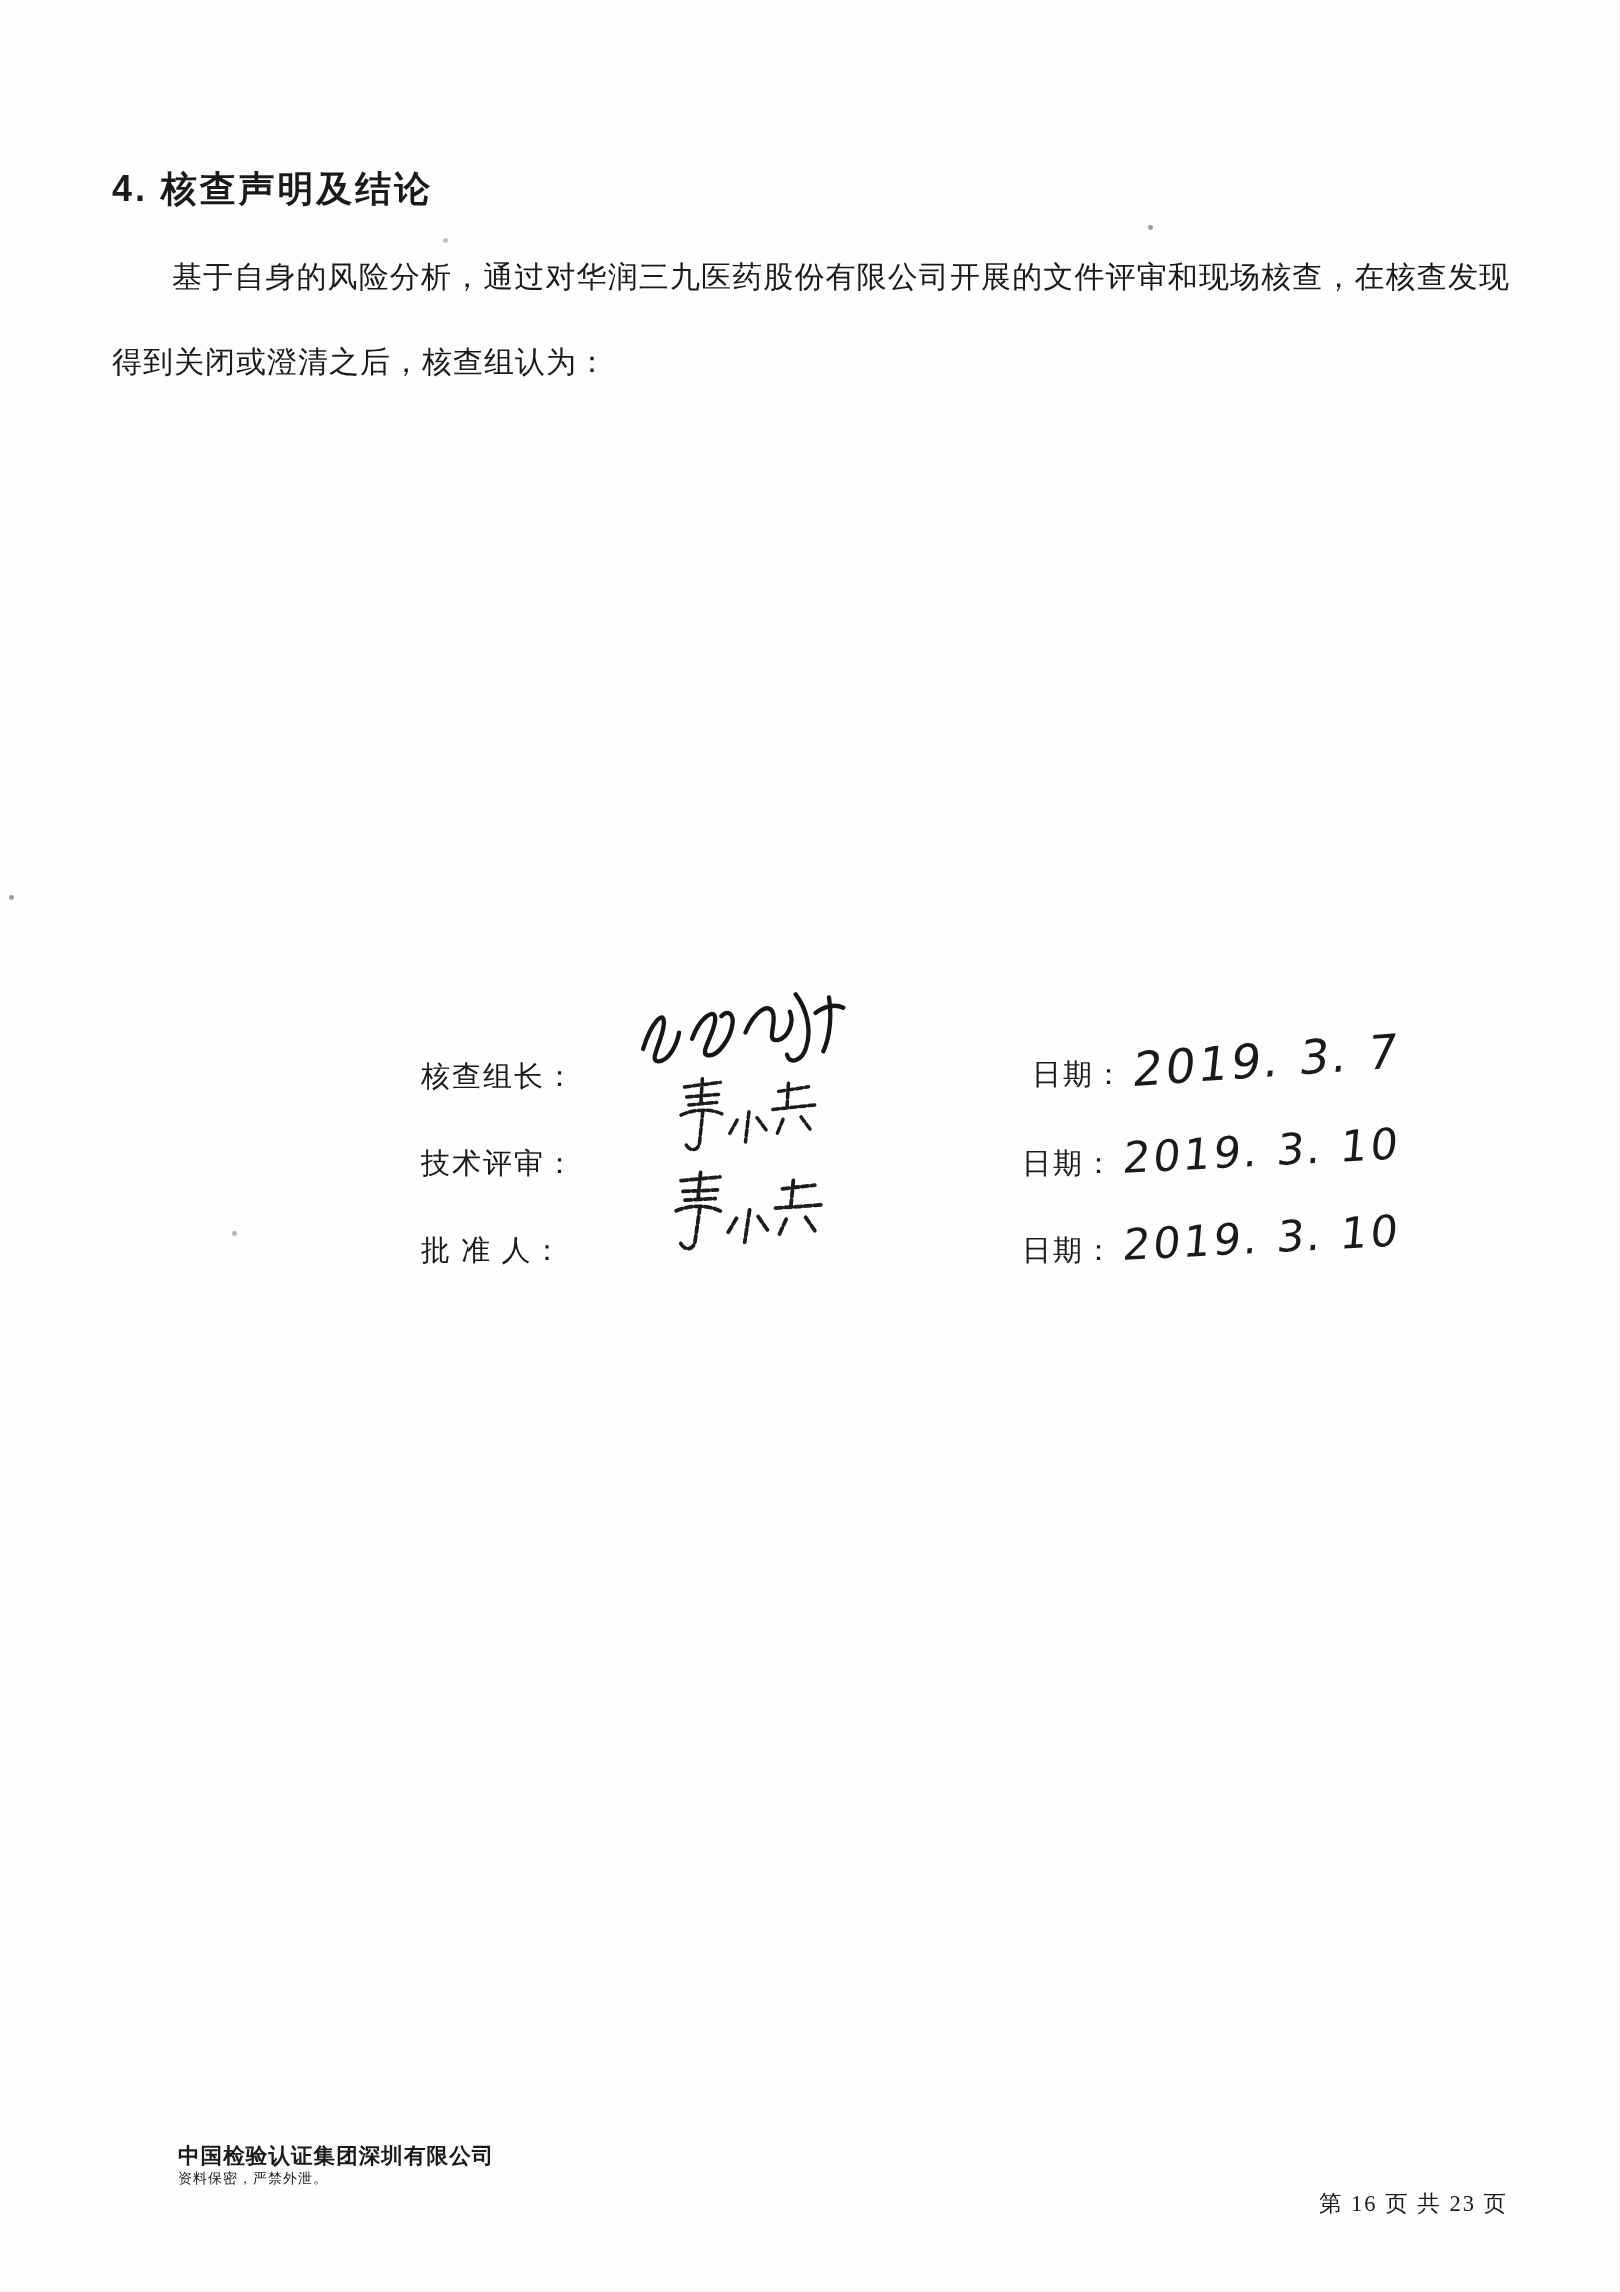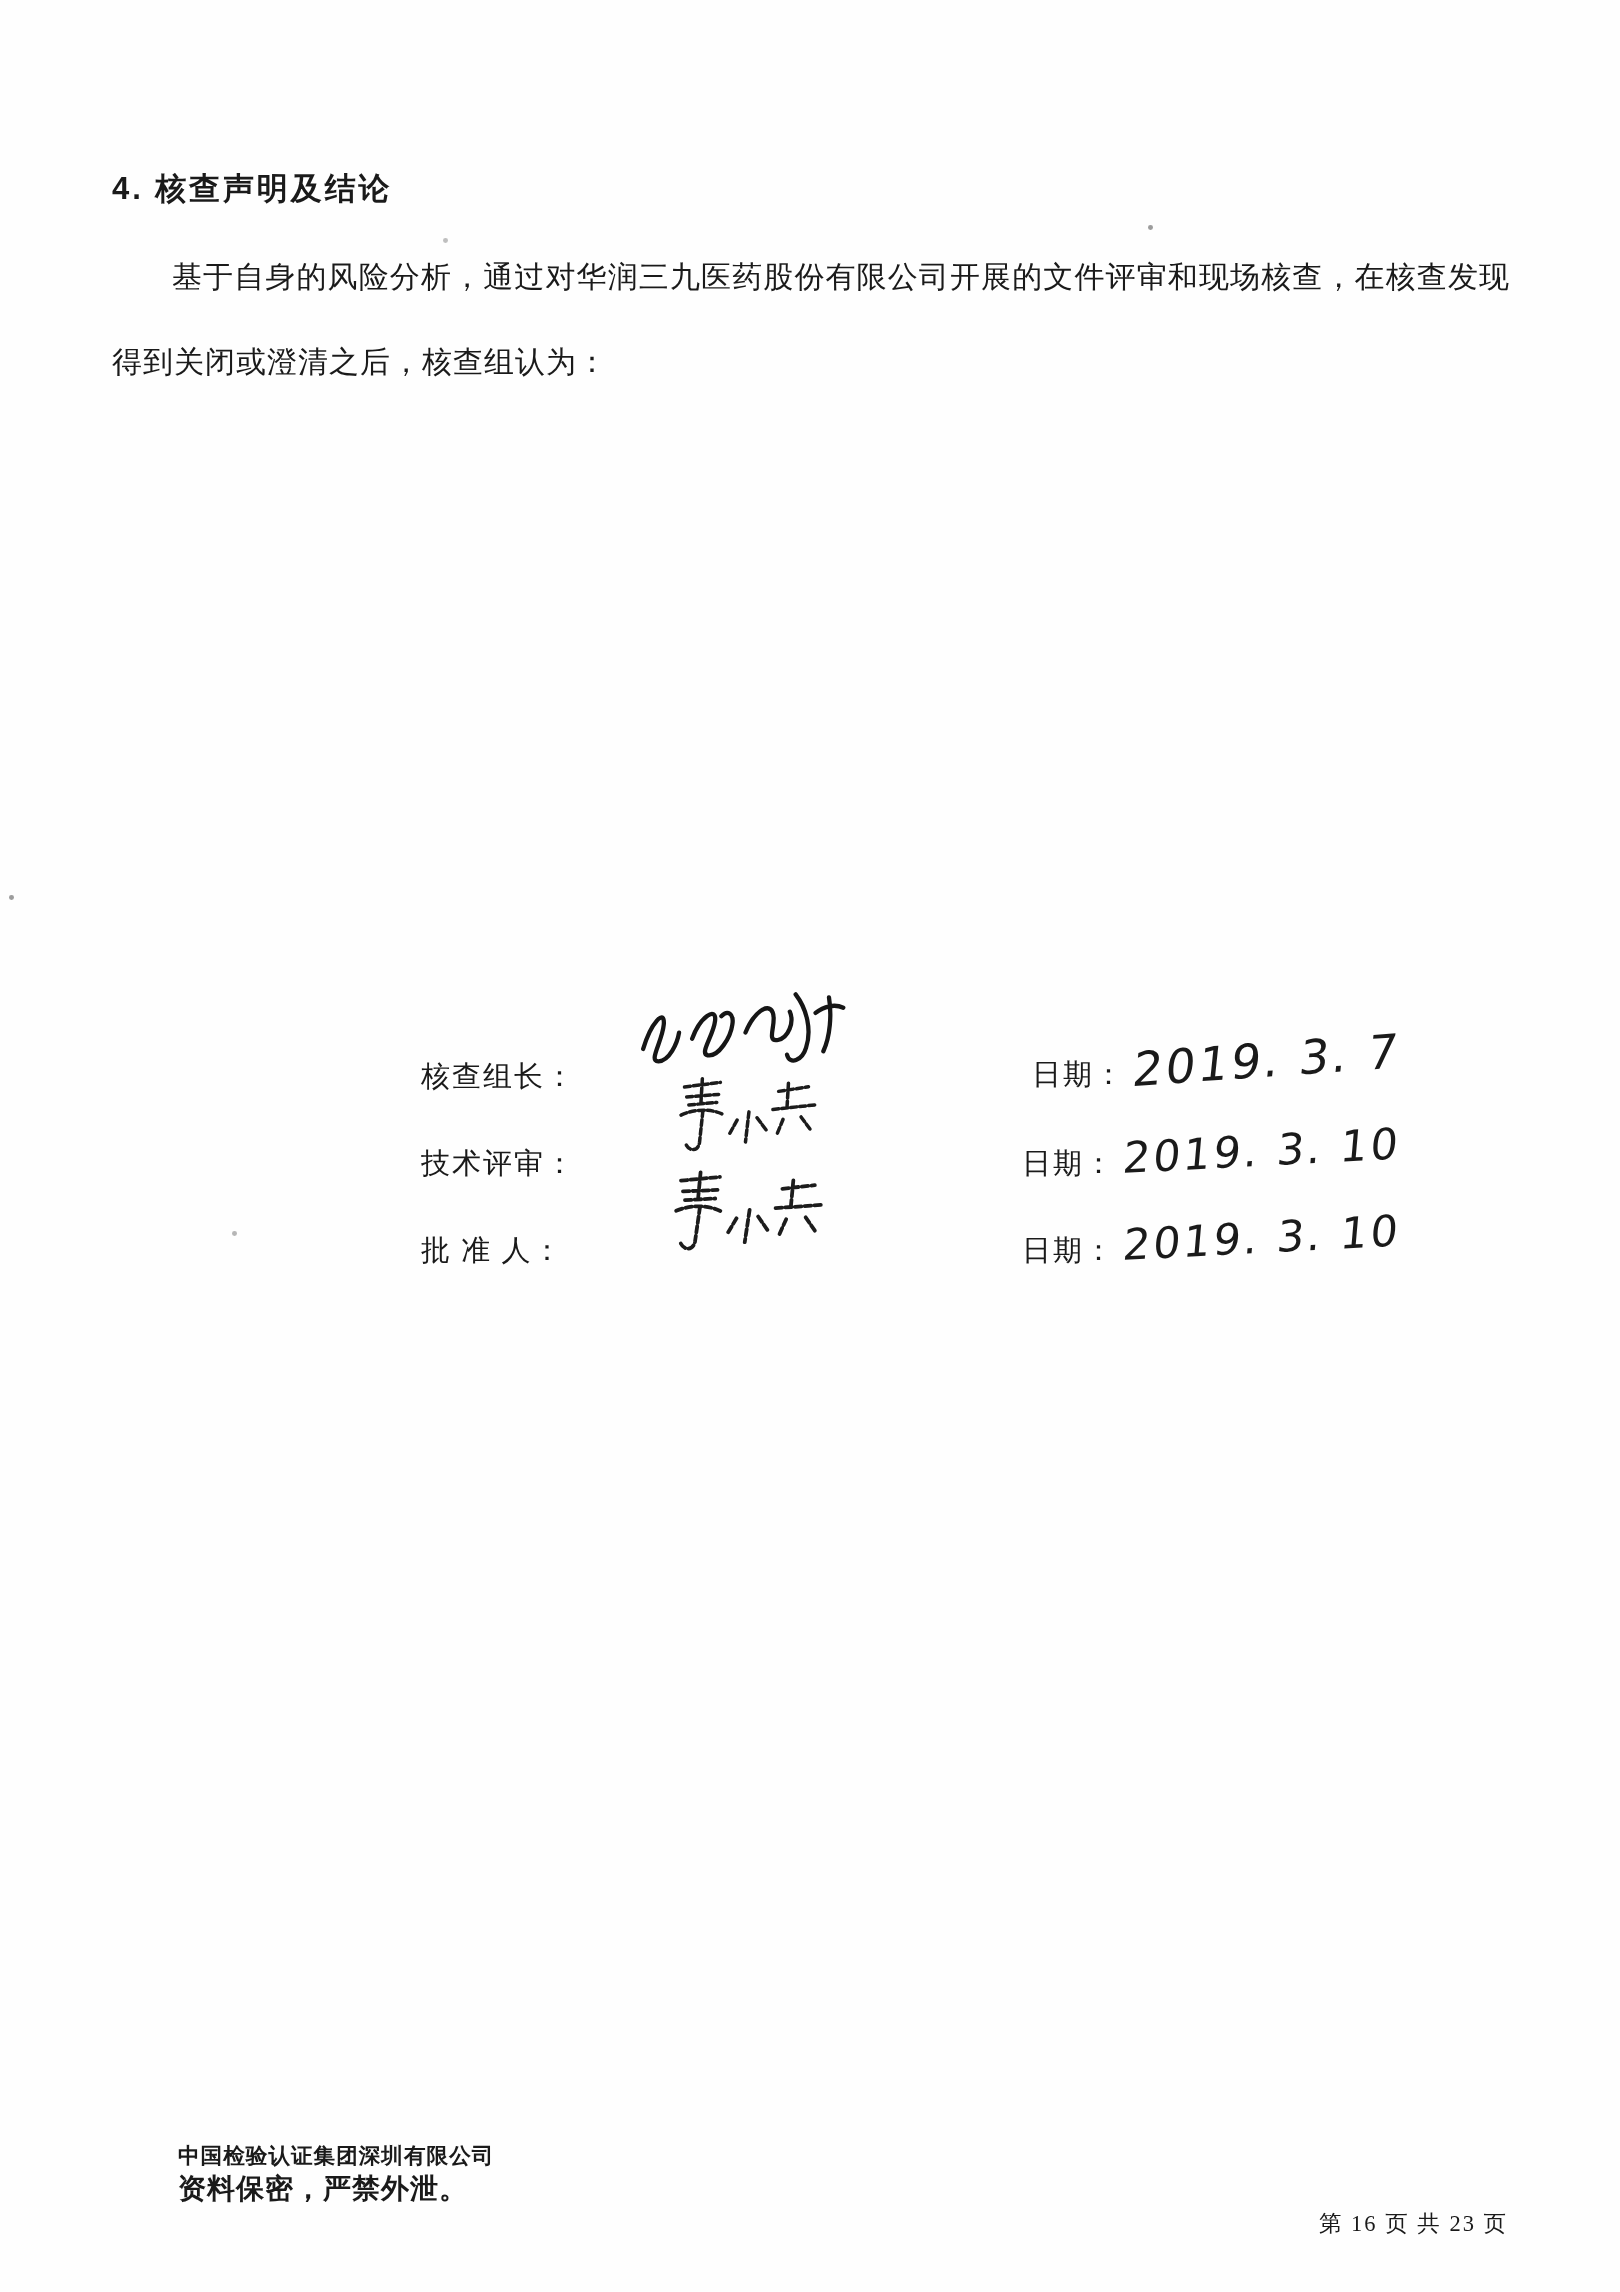--- a/index.html
+++ b/index.html
@@ -15,21 +15,21 @@
   }
   .content {
     position: absolute;
     left: 112px;
     top: 167px;
     width: 1398px;
   }
   .doc-heading {
     font-family: "Liberation Sans", "DejaVu Sans", sans-serif;
     font-weight: 700;
-    font-size: 31px;
+    font-size: 36px;
     letter-spacing: 2.9px;
     margin: 0 0 23.5px 0;
     line-height: 43px;
   }
   .para {
     font-size: 30px;
     line-height: 85px;
     text-align: justify;
     text-indent: 2em;
     margin: 0;
@@ -102,22 +102,22 @@
     flex-direction: column;
   }
   .footer-company {
     font-family: "Liberation Sans", "DejaVu Sans", sans-serif;
     font-weight: 700;
     font-size: 21.6px;
     letter-spacing: 1px;
   }
   .footer-secret {
     font-family: "Liberation Sans", "DejaVu Sans", sans-serif;
-    font-weight: 700;
-    font-size: 28px;
+    font-weight: 400;
+    font-size: 14px;
     margin-left: 51px;
     letter-spacing: 1px;
   }
   .footer-page {
     margin-left: auto;
     font-size: 22.5px;
     letter-spacing: 2px;
   }
   
   .speck {

